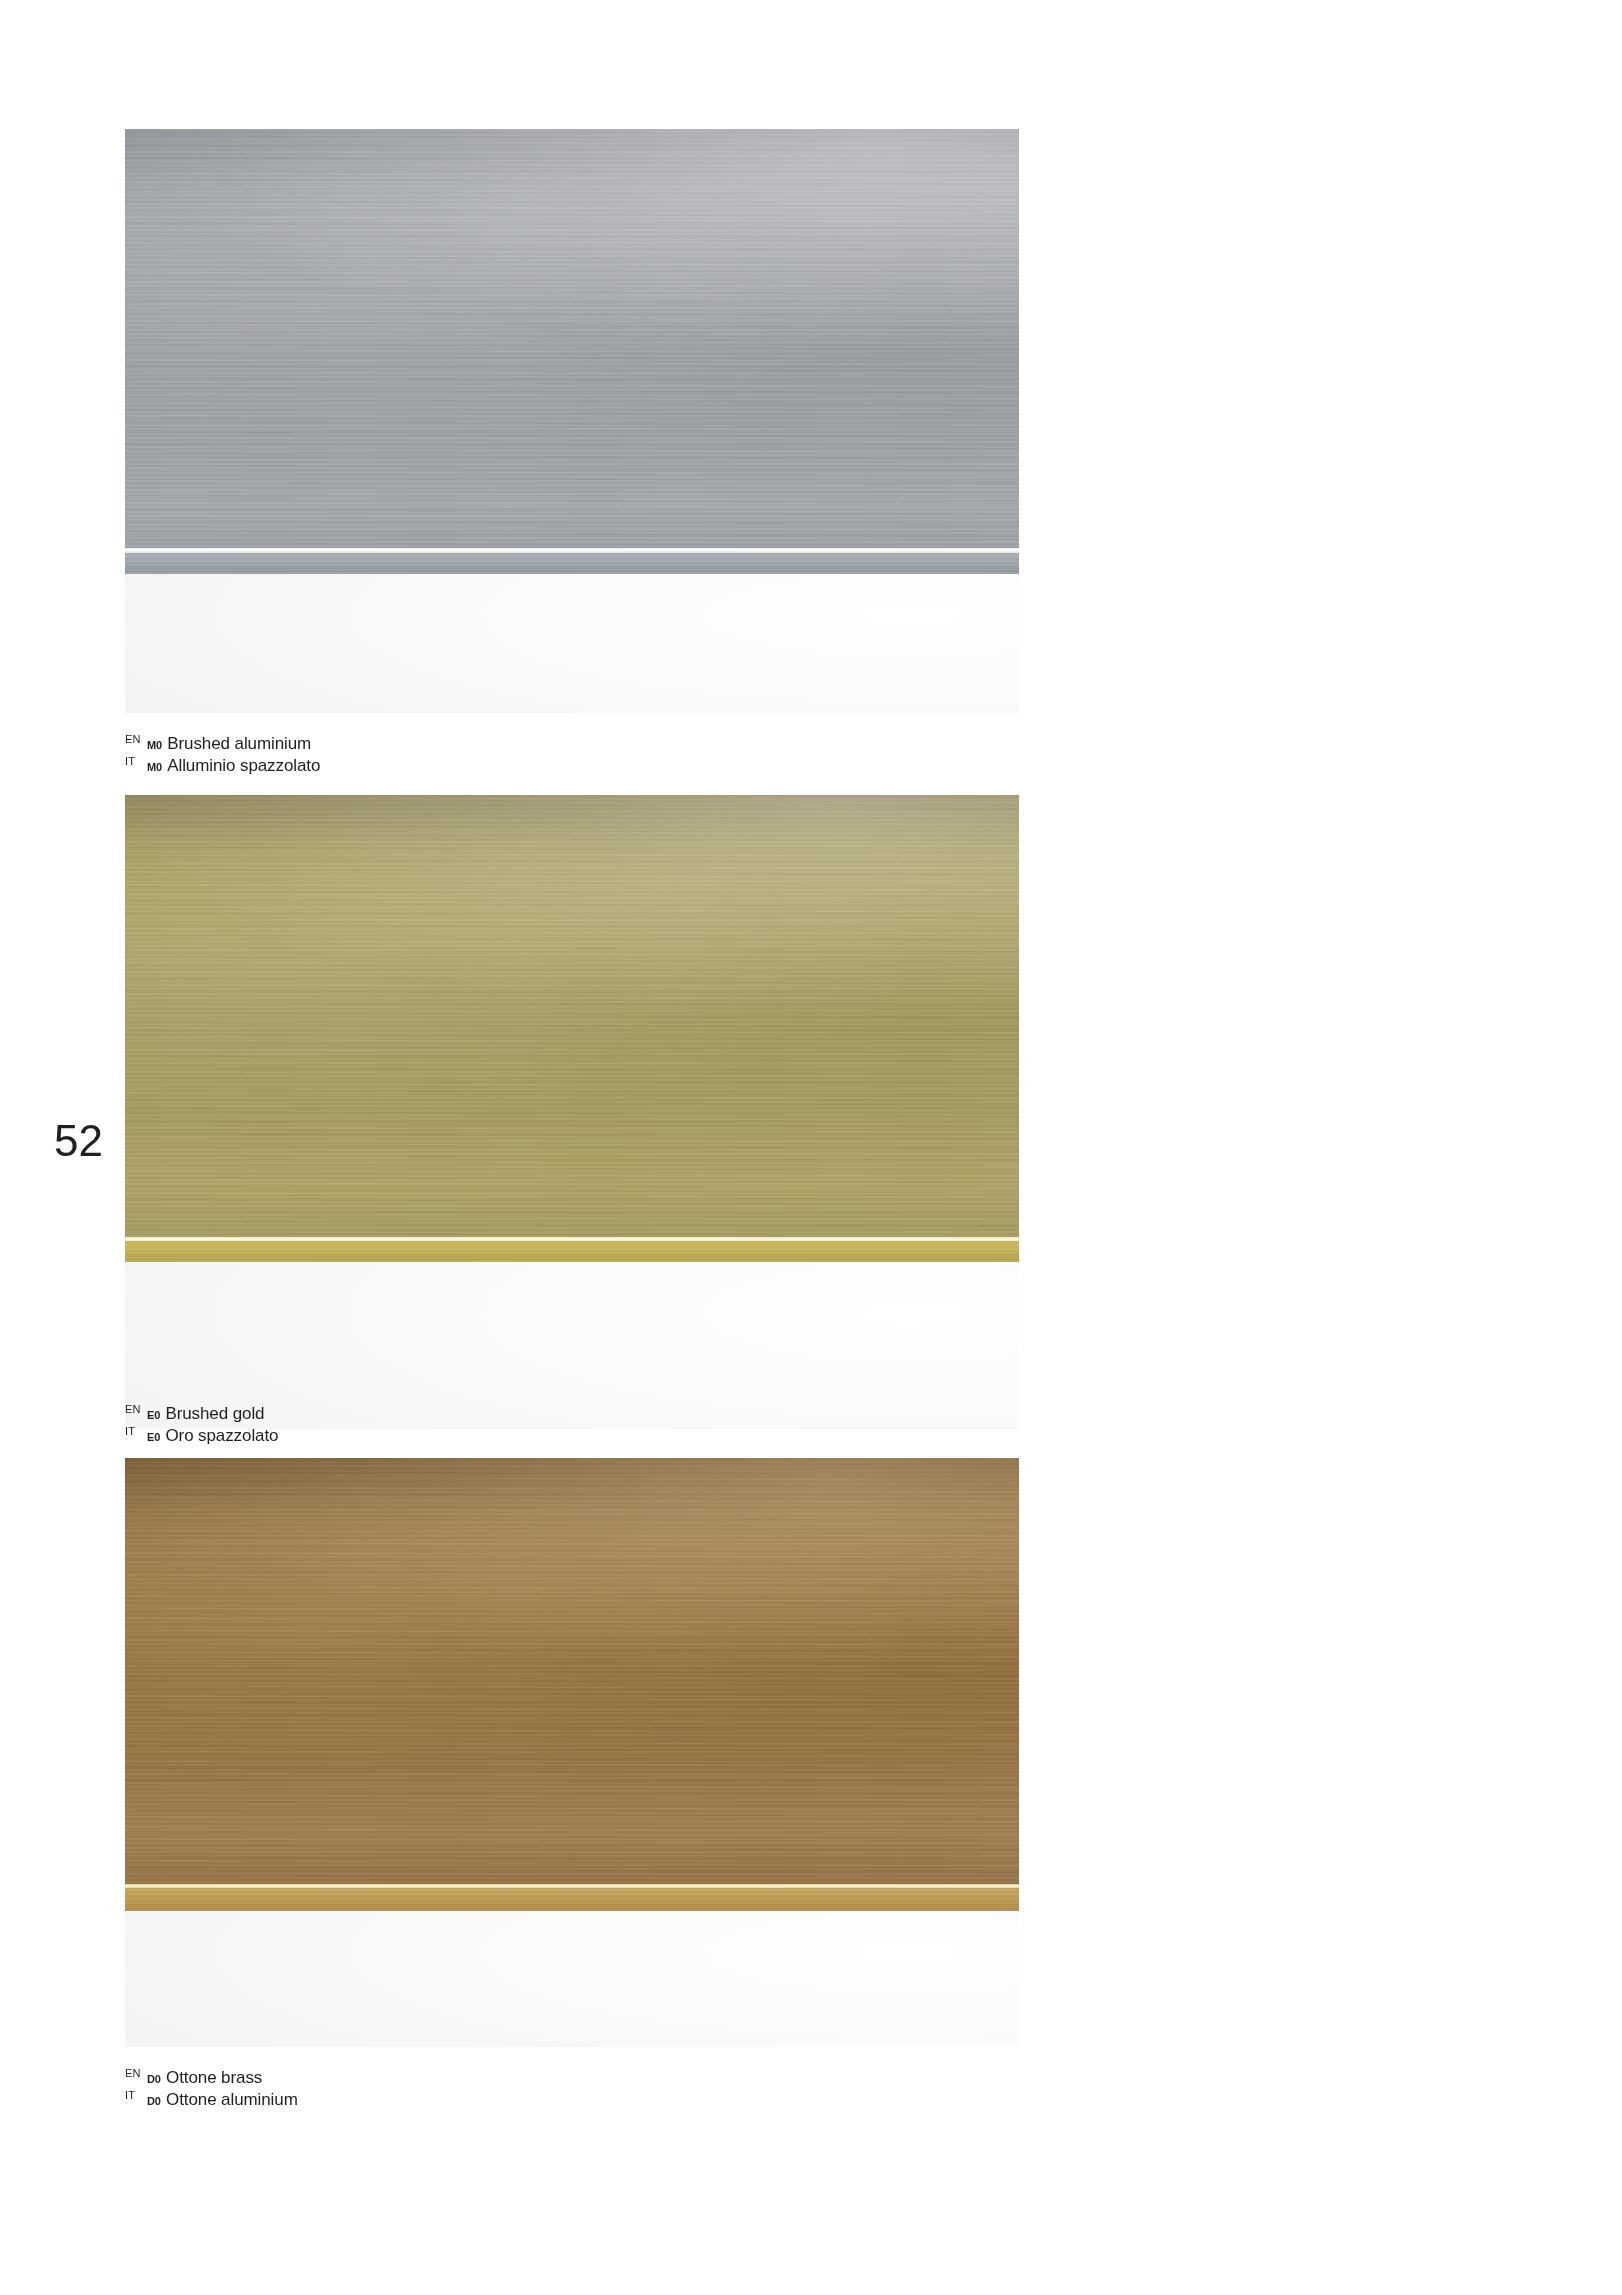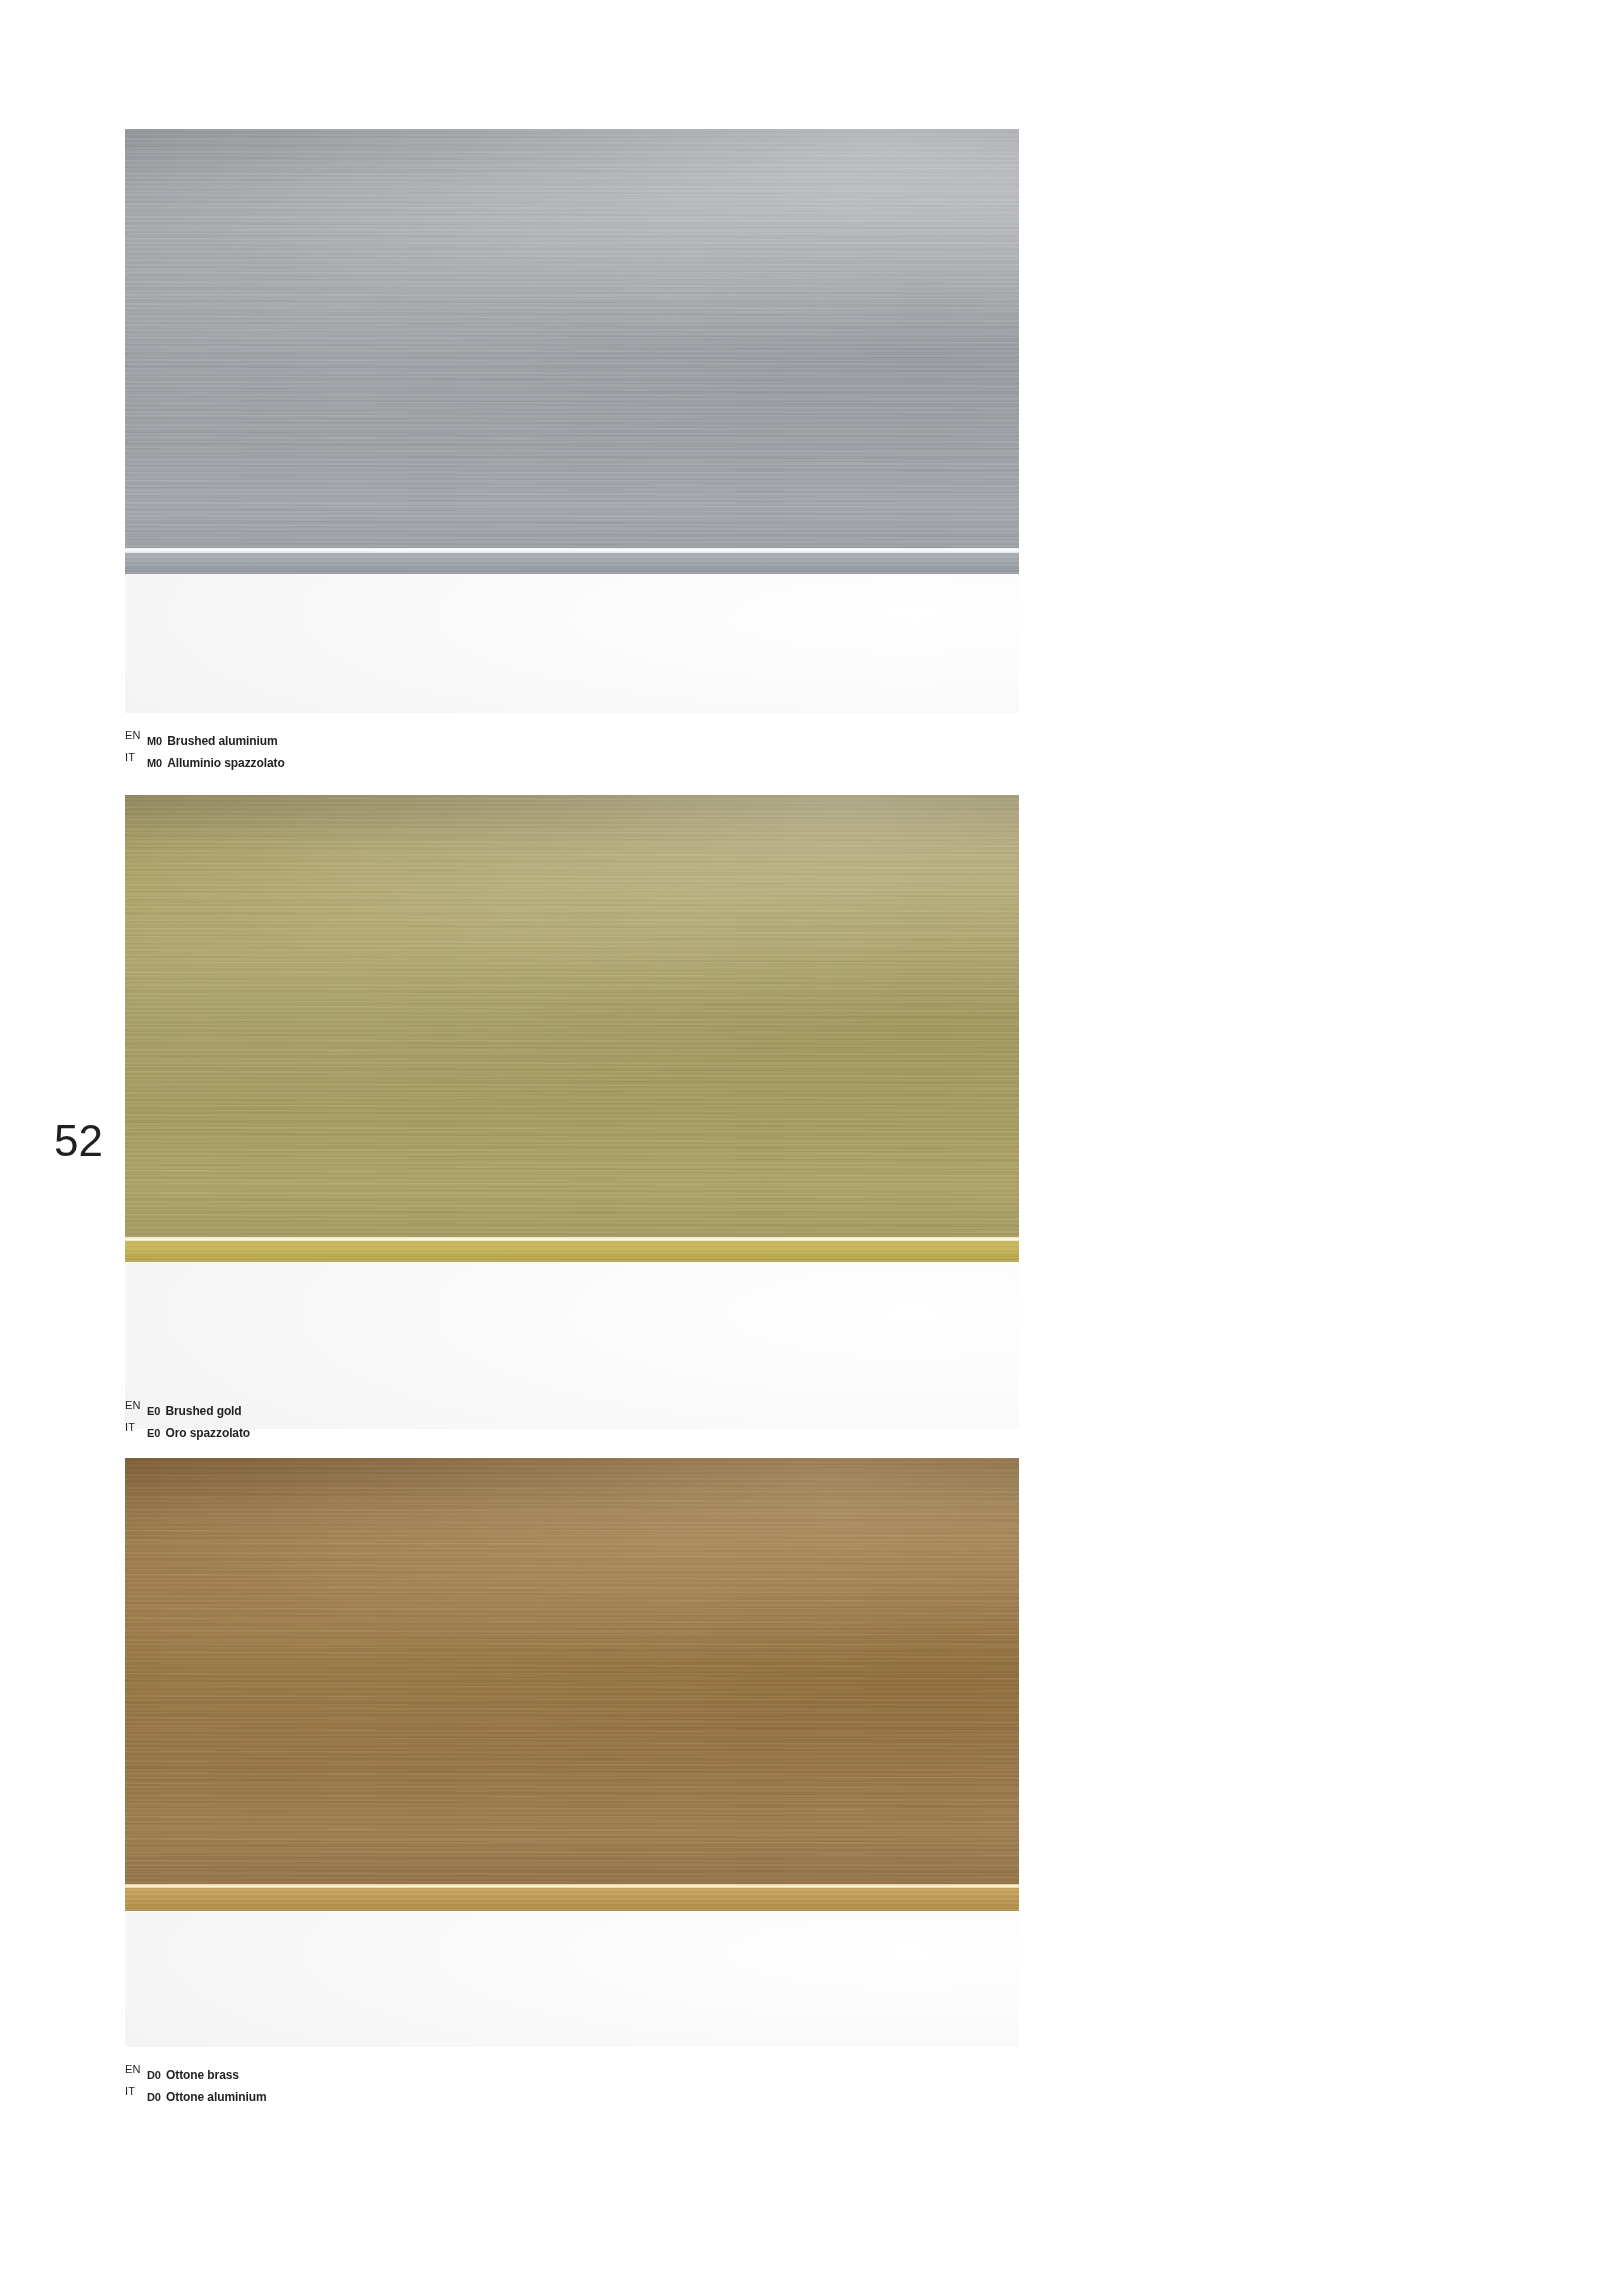--- a/index.html
+++ b/index.html
@@ -263,22 +263,22 @@
   }
   .lang.it { letter-spacing: 0.1px; }
   .code {
     font-size: 11px;
     font-weight: 700;
     letter-spacing: -0.1px;
     margin-right: 5.2px;
     white-space: pre;
   }
   .desc {
-    font-size: 12px;
-    font-weight: 700;
+    font-size: 17px;
+    font-weight: 400;
     letter-spacing: -0.1px;
     white-space: pre;
   }
 </style>
 </head>
 <body>
 
 <div class="page-number">52</div>
 
 <div class="sample sample-1">

